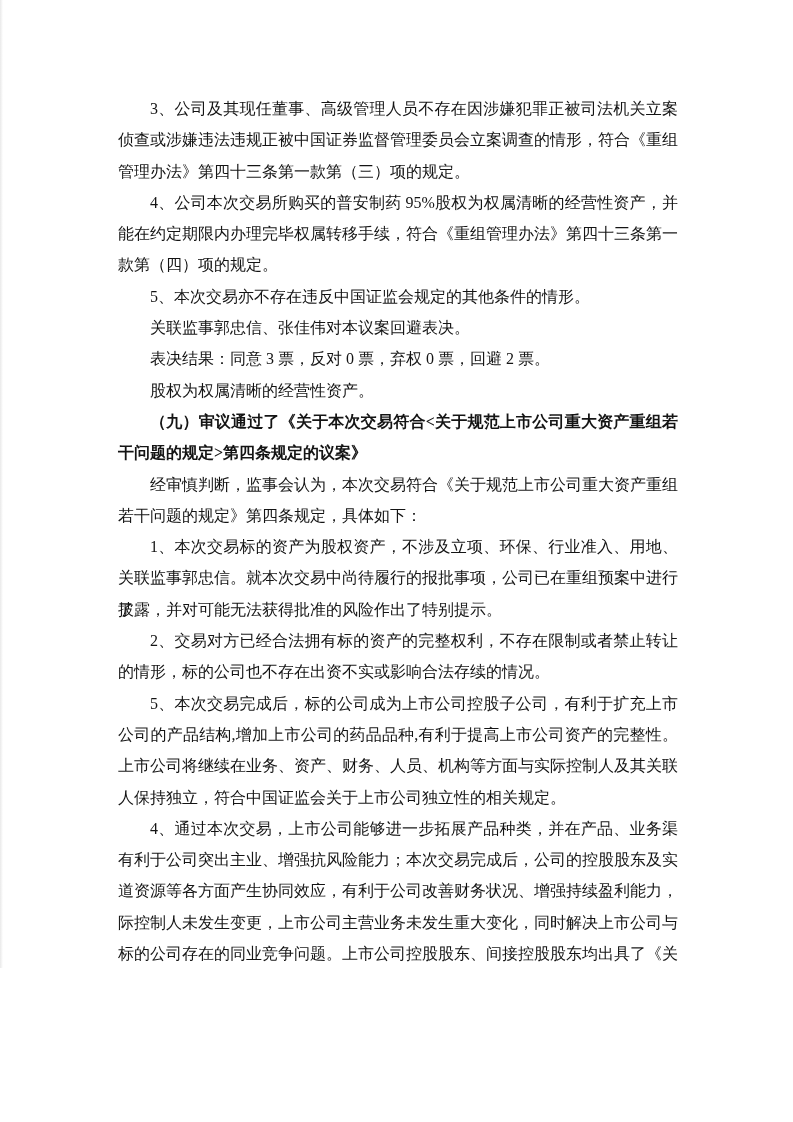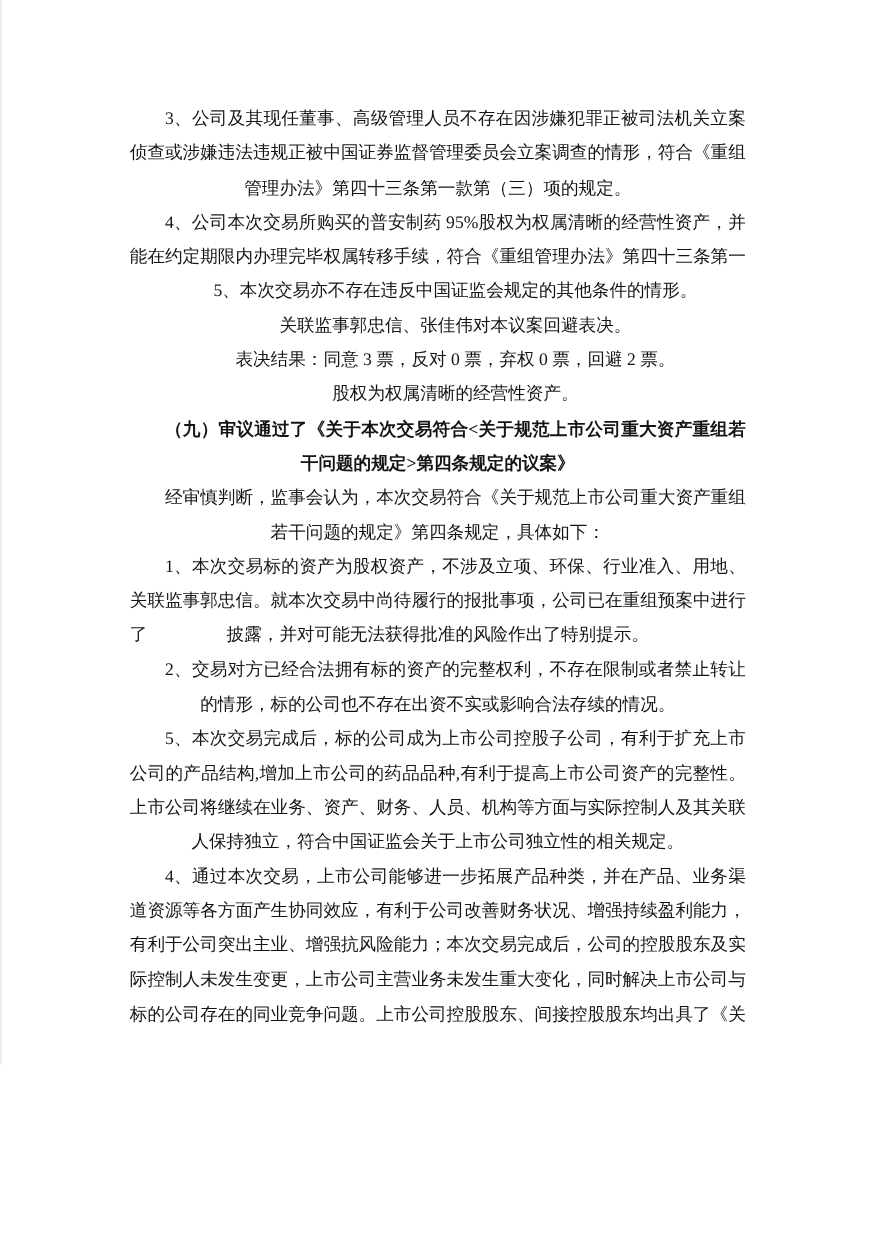--- a/index.html
+++ b/index.html
@@ -30,21 +30,21 @@
   .content {
     position: absolute;
     left: 118px;
     top: 93px;
     width: 560px;
     font-size: 16px;
     line-height: 31.3px;
   }
   .line {
     height: 31.3px;
-    text-align: center;
+    text-align: left;
     white-space: nowrap;
   }
   .line.fill {
     white-space: normal;
     text-align: justify;
     text-align-last: justify;
   }
   .line.first {
     text-indent: 2em;
   }
@@ -56,36 +56,37 @@
 <body>
 
 <div class="page">
   <div class="scan-edge"></div>
   <div class="content" id="content">
       <div class="line first fill">3、公司及其现任董事、高级管理人员不存在因涉嫌犯罪正被司法机关立案</div>
       <div class="line fill">侦查或涉嫌违法违规正被中国证券监督管理委员会立案调查的情形，符合《重组</div>
       <div class="line">管理办法》第四十三条第一款第（三）项的规定。</div>
       <div class="line first fill">4、公司本次交易所购买的普安制药 95%股权为权属清晰的经营性资产，并</div>
       <div class="line fill">能在约定期限内办理完毕权属转移手续，符合《重组管理办法》第四十三条第一</div>
+      <div class="line">款第（四）项的规定。</div>
       <div class="line first">5、本次交易亦不存在违反中国证监会规定的其他条件的情形。</div>
       <div class="line first">关联监事郭忠信、张佳伟对本议案回避表决。</div>
       <div class="line first">表决结果：同意 3 票，反对 0 票，弃权 0 票，回避 2 票。</div>
       <div class="line first">股权为权属清晰的经营性资产。</div>
       <div class="line first fill heading">（九）审议通过了《关于本次交易符合&lt;关于规范上市公司重大资产重组若</div>
       <div class="line heading">干问题的规定&gt;第四条规定的议案》</div>
       <div class="line first fill">经审慎判断，监事会认为，本次交易符合《关于规范上市公司重大资产重组</div>
       <div class="line">若干问题的规定》第四条规定，具体如下：</div>
       <div class="line first fill">1、本次交易标的资产为股权资产，不涉及立项、环保、行业准入、用地、</div>
       <div class="line fill">关联监事郭忠信。就本次交易中尚待履行的报批事项，公司已在重组预案中进行了</div>
       <div class="line">披露，并对可能无法获得批准的风险作出了特别提示。</div>
       <div class="line first fill">2、交易对方已经合法拥有标的资产的完整权利，不存在限制或者禁止转让</div>
       <div class="line">的情形，标的公司也不存在出资不实或影响合法存续的情况。</div>
       <div class="line first fill">5、本次交易完成后，标的公司成为上市公司控股子公司，有利于扩充上市</div>
       <div class="line fill">公司的产品结构,增加上市公司的药品品种,有利于提高上市公司资产的完整性。</div>
       <div class="line fill">上市公司将继续在业务、资产、财务、人员、机构等方面与实际控制人及其关联</div>
       <div class="line">人保持独立，符合中国证监会关于上市公司独立性的相关规定。</div>
       <div class="line first fill">4、通过本次交易，上市公司能够进一步拓展产品种类，并在产品、业务渠</div>
+      <div class="line fill">有利于公司突出主业、增强抗风险能力；本次交易完成后，公司的控股股东及实</div>
       <div class="line fill">道资源等各方面产生协同效应，有利于公司改善财务状况、增强持续盈利能力，</div>
-      <div class="line fill">有利于公司突出主业、增强抗风险能力；本次交易完成后，公司的控股股东及实</div>
       <div class="line fill">际控制人未发生变更，上市公司主营业务未发生重大变化，同时解决上市公司与</div>
       <div class="line fill">标的公司存在的同业竞争问题。上市公司控股股东、间接控股股东均出具了《关</div>
     </div>
 </div>
 
 </body></html>

